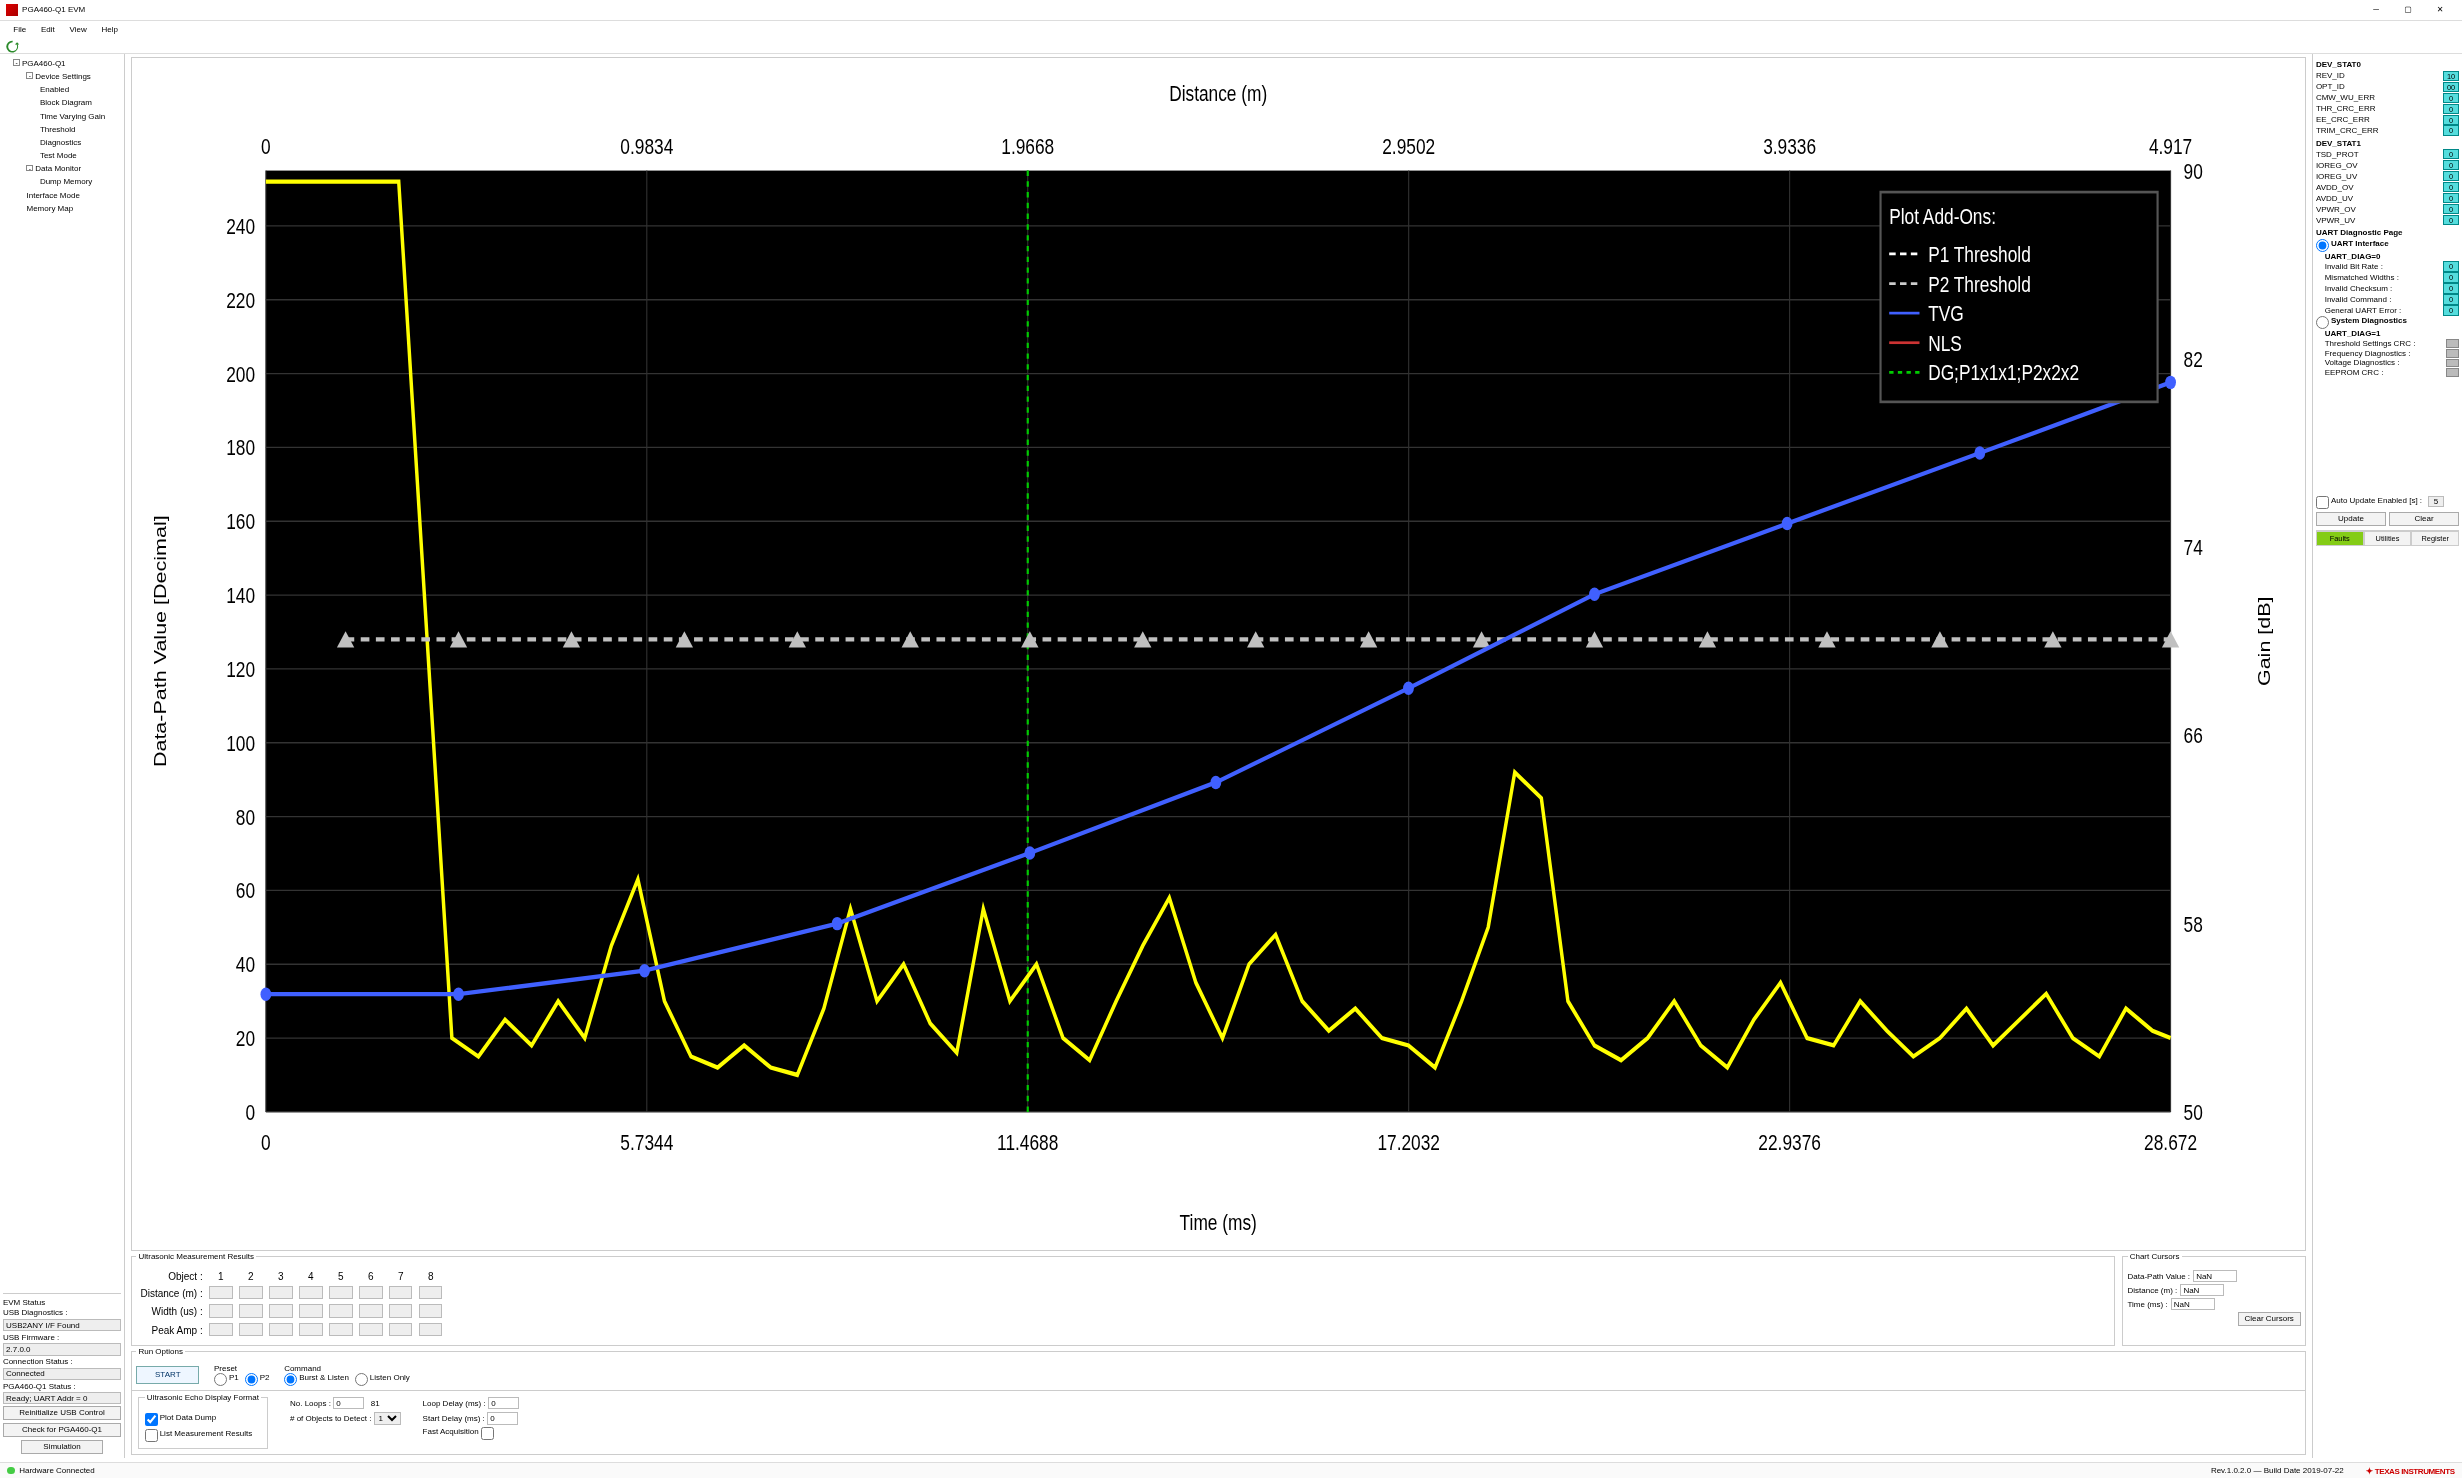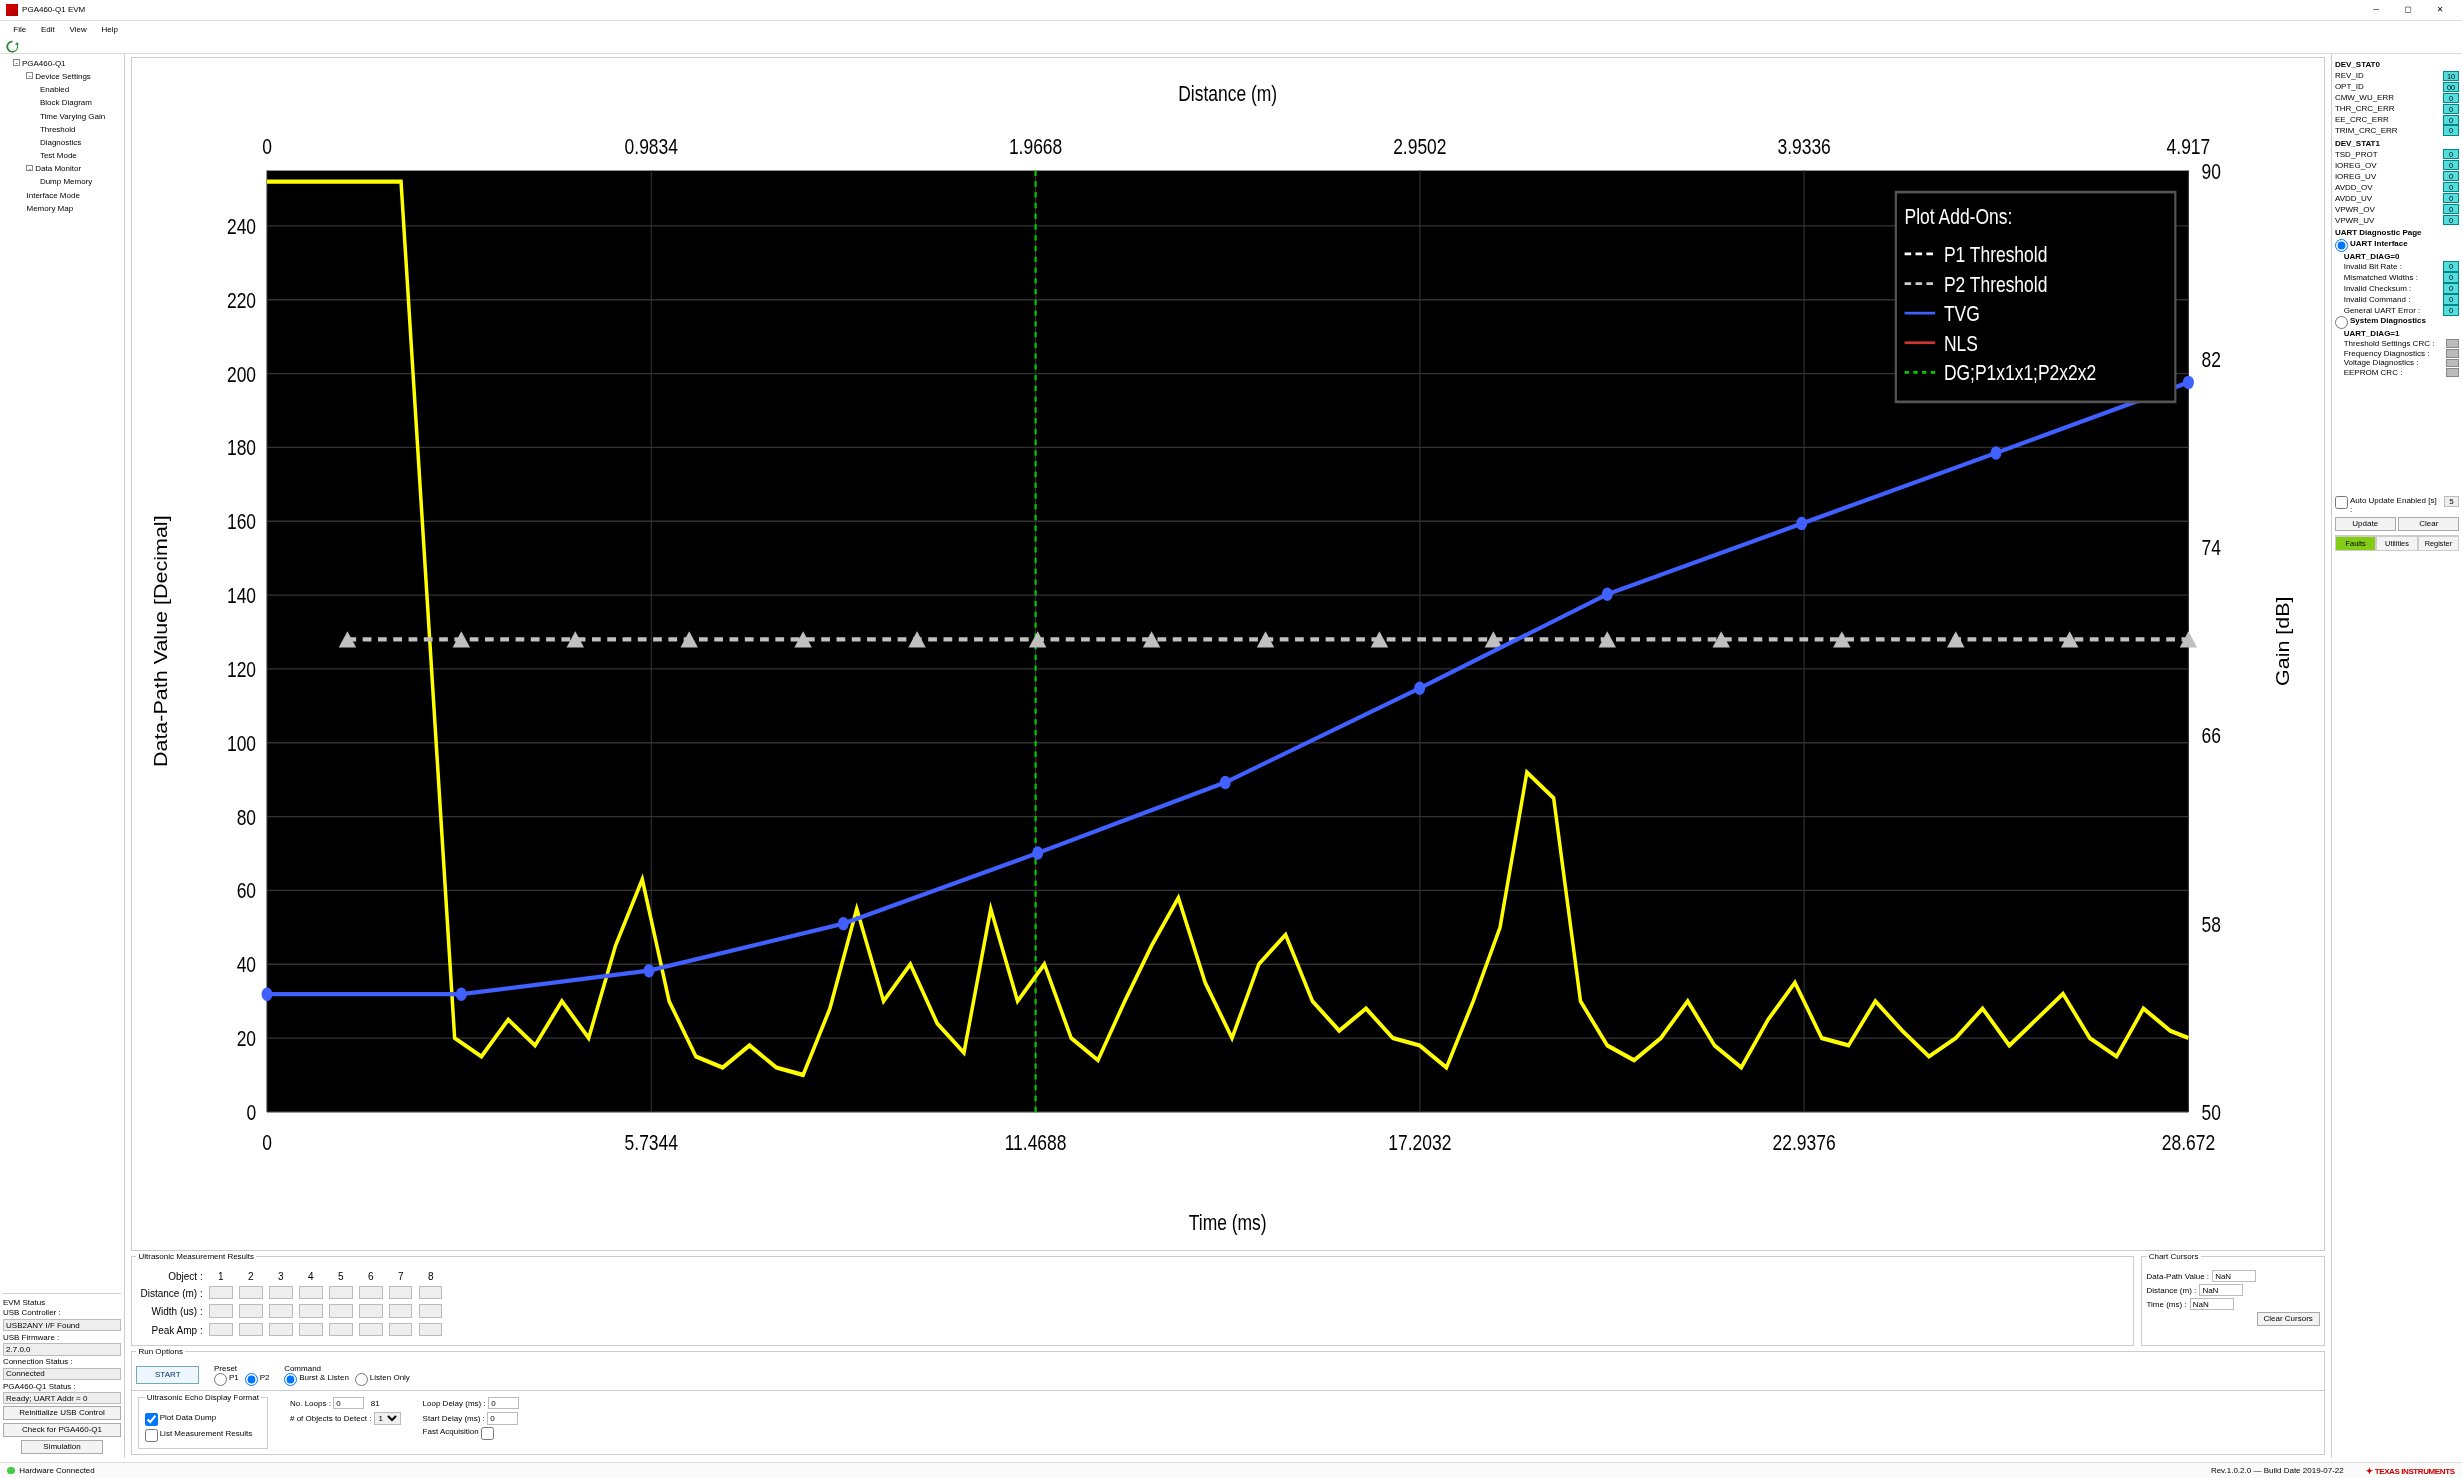--- a/index.html
+++ b/index.html
@@ -38,21 +38,21 @@
 .runopt { display: flex; align-items: center; gap: 14.7px; }
 .runopt button.start { width: 63px; height: 17.7px; background: #eef6ff; border: 0.7px solid #7aa; color: #036; cursor: pointer; }
 .radiogrp { display: flex; align-items: center; gap: 5.9px; }
 .tabs { display: flex; border-bottom: 0.7px solid #ccc; margin-top: 4.4px; }
 .tabs .tab { padding: 2.9px 29.5px; border: 0.7px solid #ccc; border-bottom: none; background: #f3f3f3; cursor: pointer; margin-right: -0.7px; font-size: 8px; }
 .tabs .tab.active { background: #fff; font-weight: normal; border-bottom: 0.7px solid #fff; position: relative; top: 0.7px; }
 .tabbody { border: 0.7px solid #ccc; border-top: none; padding: 5.9px; display: flex; gap: 22px; align-items: flex-start; font-size: 8px; }
 .tabbody .col { display: flex; flex-direction: column; gap: 2.9px; }
 .tabbody input[type=text] { width: 31px; border: 0.7px solid #bbb; padding: 0.7px 2.2px; font-size: 8px; }
 .tabbody select { border: 0.7px solid #bbb; font-size: 8px; }
-.right { width: 131px; border-left: 0.7px solid #ccc; padding: 2.9px; font-size: 8px; overflow-y: auto; }
+.right { width: 150px; border-left: 0.7px solid #ccc; padding: 2.9px; font-size: 8px; overflow-y: auto; }
 .right .sect { font-weight: bold; margin: 2.9px 0 1.5px; }
 .right .kv { display: flex; justify-content: space-between; align-items: center; margin: 0.7px 0; }
 .right .kv .val { width: 16px; height: 10.3px; background: #5dd; border: 0.7px solid #088; text-align: center; font-size: 7.4px; line-height: 9.6px; }
 .right .kv .valg { width: 13.3px; height: 8.8px; background: #bbb; border: 0.7px solid #888; }
 .right .btnrow { display: flex; gap: 2.9px; margin-top: 2.9px; }
 .right .btnrow button { flex: 1; padding: 1.5px; background: #f3f3f3; border: 0.7px solid #aaa; cursor: pointer; font-size: 8px; }
 .right .btabs { display: flex; border-top: 0.7px solid #ccc; margin-top: 4.4px; }
 .right .btabs .t { flex: 1; text-align: center; padding: 2.2px 0; border: 0.7px solid #ccc; cursor: pointer; background: #f3f3f3; font-size: 7.4px; }
 .right .btabs .t.active { background: #84cc16; font-weight: normal; }
 .statusbar { position: fixed; bottom: 0; left: 0; right: 0; height: 16px; display: flex; align-items: center; padding: 0 7.4px; border-top: 0.7px solid #ddd; background: #fafafa; font-size: 8px; }
@@ -100,21 +100,21 @@
       <div class="node i3">Threshold</div>
       <div class="node i3">Diagnostics</div>
       <div class="node i3">Test Mode</div>
       <div class="node i2"><span class="box">-</span><span>Data Monitor</span></div>
       <div class="node i3">Dump Memory</div>
       <div class="node i2">Interface Mode</div>
       <div class="node i2">Memory Map</div>
     </div>
     <div class="evmstatus">
       <div class="row">EVM Status</div>
-      <div class="row">USB Controller :</div>
+      <div class="row">USB Diagnostics :</div>
       <input class="ro" readonly="" value="USB2ANY I/F Found" style="">
       <div class="row">USB Firmware :</div>
       <input class="ro" readonly="" value="2.7.0.0" style="">
       <div class="row">Connection Status :</div>
       <input class="ro" readonly="" value="Connected" style="">
       <div class="row">PGA460-Q1 Status :</div>
       <input class="ro" readonly="" value="Ready; UART Addr = 0" style="">
       <button>Reinitialize USB Control</button>
       <button>Check for PGA460-Q1</button>
       <button style="width:70%;margin:1.5px auto;display:block">Simulation</button>

